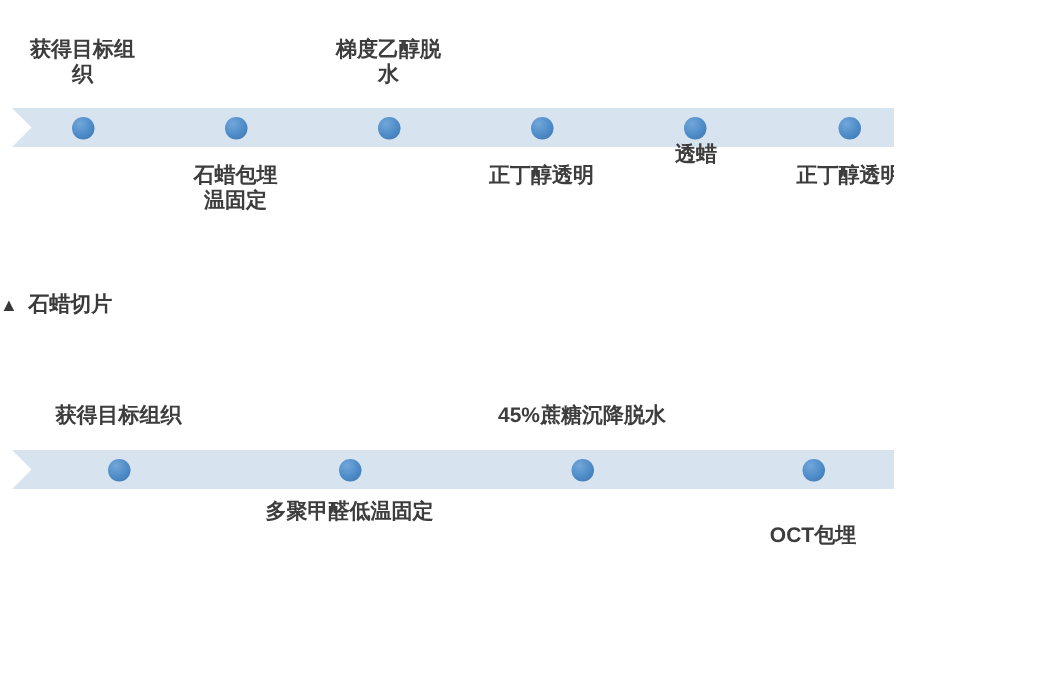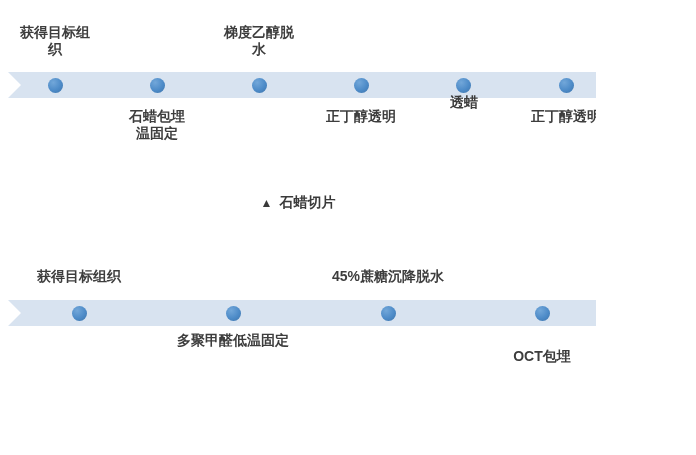--- a/index.html
+++ b/index.html
@@ -29,21 +29,21 @@
     font-size: 14px;
     line-height: 17px;
     font-weight: 600;
     color: var(--text);
     white-space: pre-line;
   }
   .caption {
     position: absolute;
     left: 0;
     width: 100%;
-    text-align: center;
+    text-align: left;
     font-size: 14px;
     font-weight: 600;
     color: var(--caption);
   }
   .caption .marker {
     font-size: 12px;
     margin-right: 7px;
     color: var(--caption);
   }
 </style>

